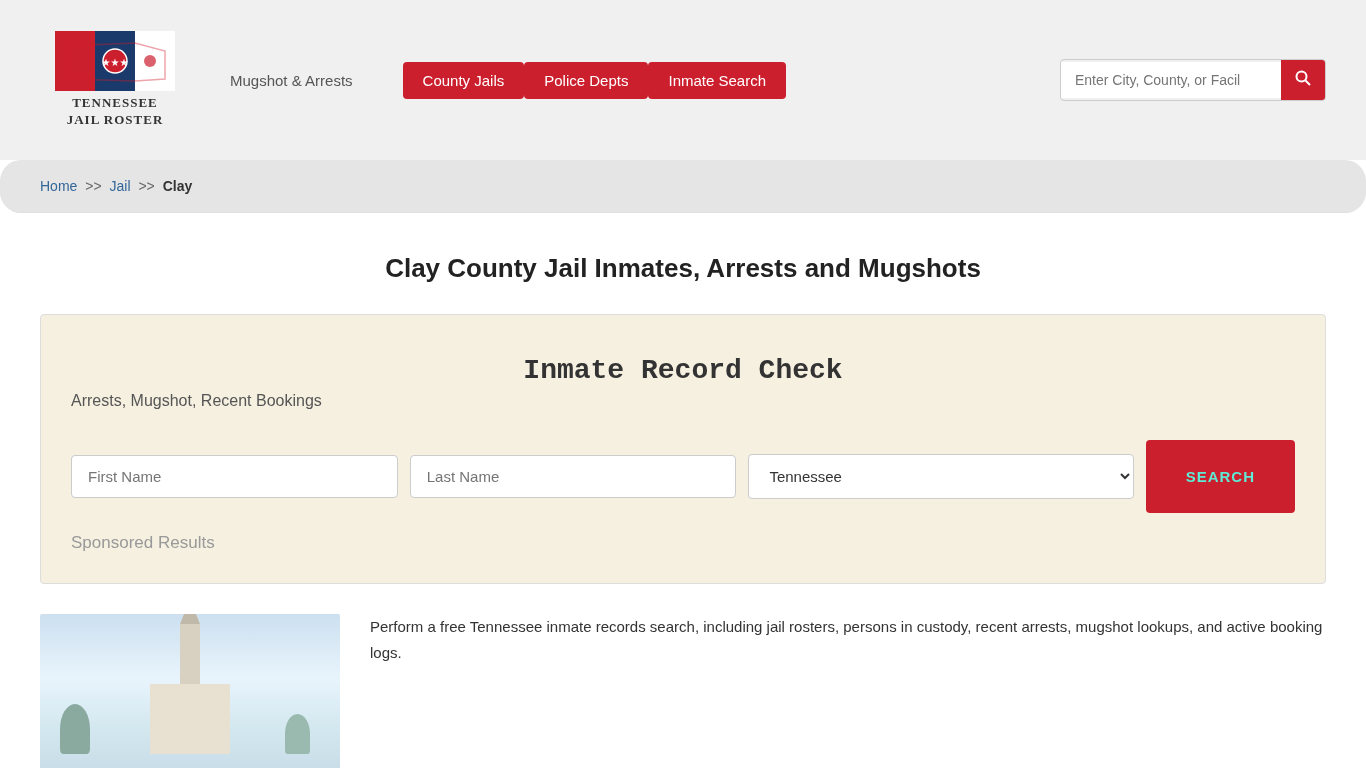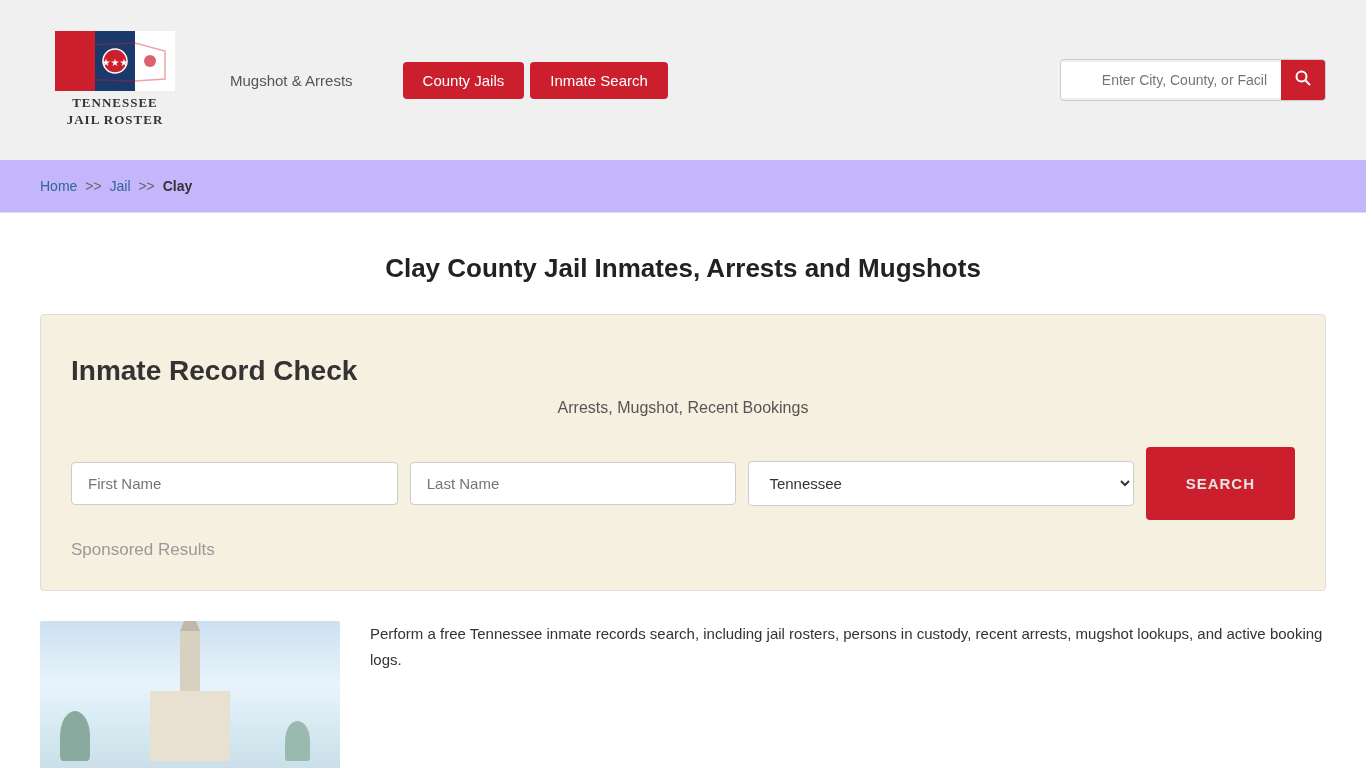--- a/index.html
+++ b/index.html
@@ -36,21 +36,20 @@
       color: #555;
       font-size: 15px;
       text-decoration: none;
       margin-left: 10px;
       white-space: nowrap;
       font-family: Arial, sans-serif;
       text-align: right;
     }
     .nav-buttons {
       display: flex;
-      gap: 6px;
       margin-left: 20px;
     }
     .nav-btn {
       background: #cc1f2e;
       color: #fff;
       border: none;
       border-radius: 4px;
       padding: 10px 20px;
       font-size: 15px;
       cursor: pointer;
@@ -66,38 +65,38 @@
       overflow: hidden;
     }
     .search-bar input {
       border: none;
       outline: none;
       padding: 10px 14px;
       font-size: 14px;
       width: 220px;
       font-family: Arial, sans-serif;
       color: #999;
-      text-align: right;
     }
     .search-bar button {
       background: #cc1f2e;
       border: none;
       color: white;
       padding: 10px 14px;
       cursor: pointer;
       font-size: 16px;
     }
 
     
     .breadcrumb {
       padding: 18px 40px;
-      background: #c4b5fd;
+      background: #e5e5e5;
       font-family: Arial, sans-serif;
       font-size: 14px;
       border-bottom: 1px solid #e0e0e0;
+      border-radius: 21px;
     }
     .breadcrumb a {
       color: #336699;
       text-decoration: none;
     }
     .breadcrumb .separator {
       color: #666;
       margin: 0 4px;
     }
     .breadcrumb .current {
@@ -122,28 +121,29 @@
 
     
     .record-check-box {
       background: #f5f0e0;
       border: 1px solid #ddd;
       border-radius: 4px;
       padding: 40px 30px 30px;
       margin-bottom: 30px;
     }
     .record-check-title {
+      text-align: center;
       font-size: 28px;
       font-weight: bold;
       color: #333;
-      margin-bottom: 12px;
-      font-family: Liberation Sans, sans-serif;
+      margin-bottom: 6px;
+      font-family: Liberation Mono, monospace;
     }
     .record-check-subtitle {
-      text-align: center;
+      text-align: left;
       font-size: 16px;
       color: #555;
       margin-bottom: 30px;
       font-family: Arial, sans-serif;
     }
     .search-form {
       display: flex;
       gap: 12px;
       align-items: center;
       margin-bottom: 20px;
@@ -164,21 +164,21 @@
       border: 1px solid #ccc;
       border-radius: 4px;
       font-size: 15px;
       font-family: Arial, sans-serif;
       color: #333;
       background: #fff;
       appearance: auto;
     }
     .search-form .search-btn {
       background: #cc1f2e;
-      color: #e5e5e5;
+      color: #5eead4;
       border: none;
       border-radius: 4px;
       padding: 28px 40px;
       font-size: 15px;
       font-weight: bold;
       cursor: pointer;
       letter-spacing: 1px;
       font-family: Arial, sans-serif;
     }
     .sponsored-text {
@@ -301,20 +301,21 @@
     <div class="logo-text">
       <span>TENNESSEE</span>
       <span>JAIL ROSTER</span>
     </div>
   </div>
 
   <a class="mugshot-link" href="#">Mugshot &amp; Arrests</a>
 
   <nav class="nav-buttons">
     <button class="nav-btn">County Jails</button>
+    <button class="nav-btn">Police Depts</button>
     <button class="nav-btn">Inmate Search</button>
   </nav>
 
   <div class="search-bar">
     <input type="text" placeholder="Enter City, County, or Facil" style="">
     <button>
       <svg width="16" height="16" viewBox="0 0 16 16" fill="white">
         <circle cx="6.5" cy="6.5" r="5" stroke="white" stroke-width="2" fill="none"></circle>
         <line x1="10.5" y1="10.5" x2="15" y2="15" stroke="white" stroke-width="2"></line>
       </svg>

